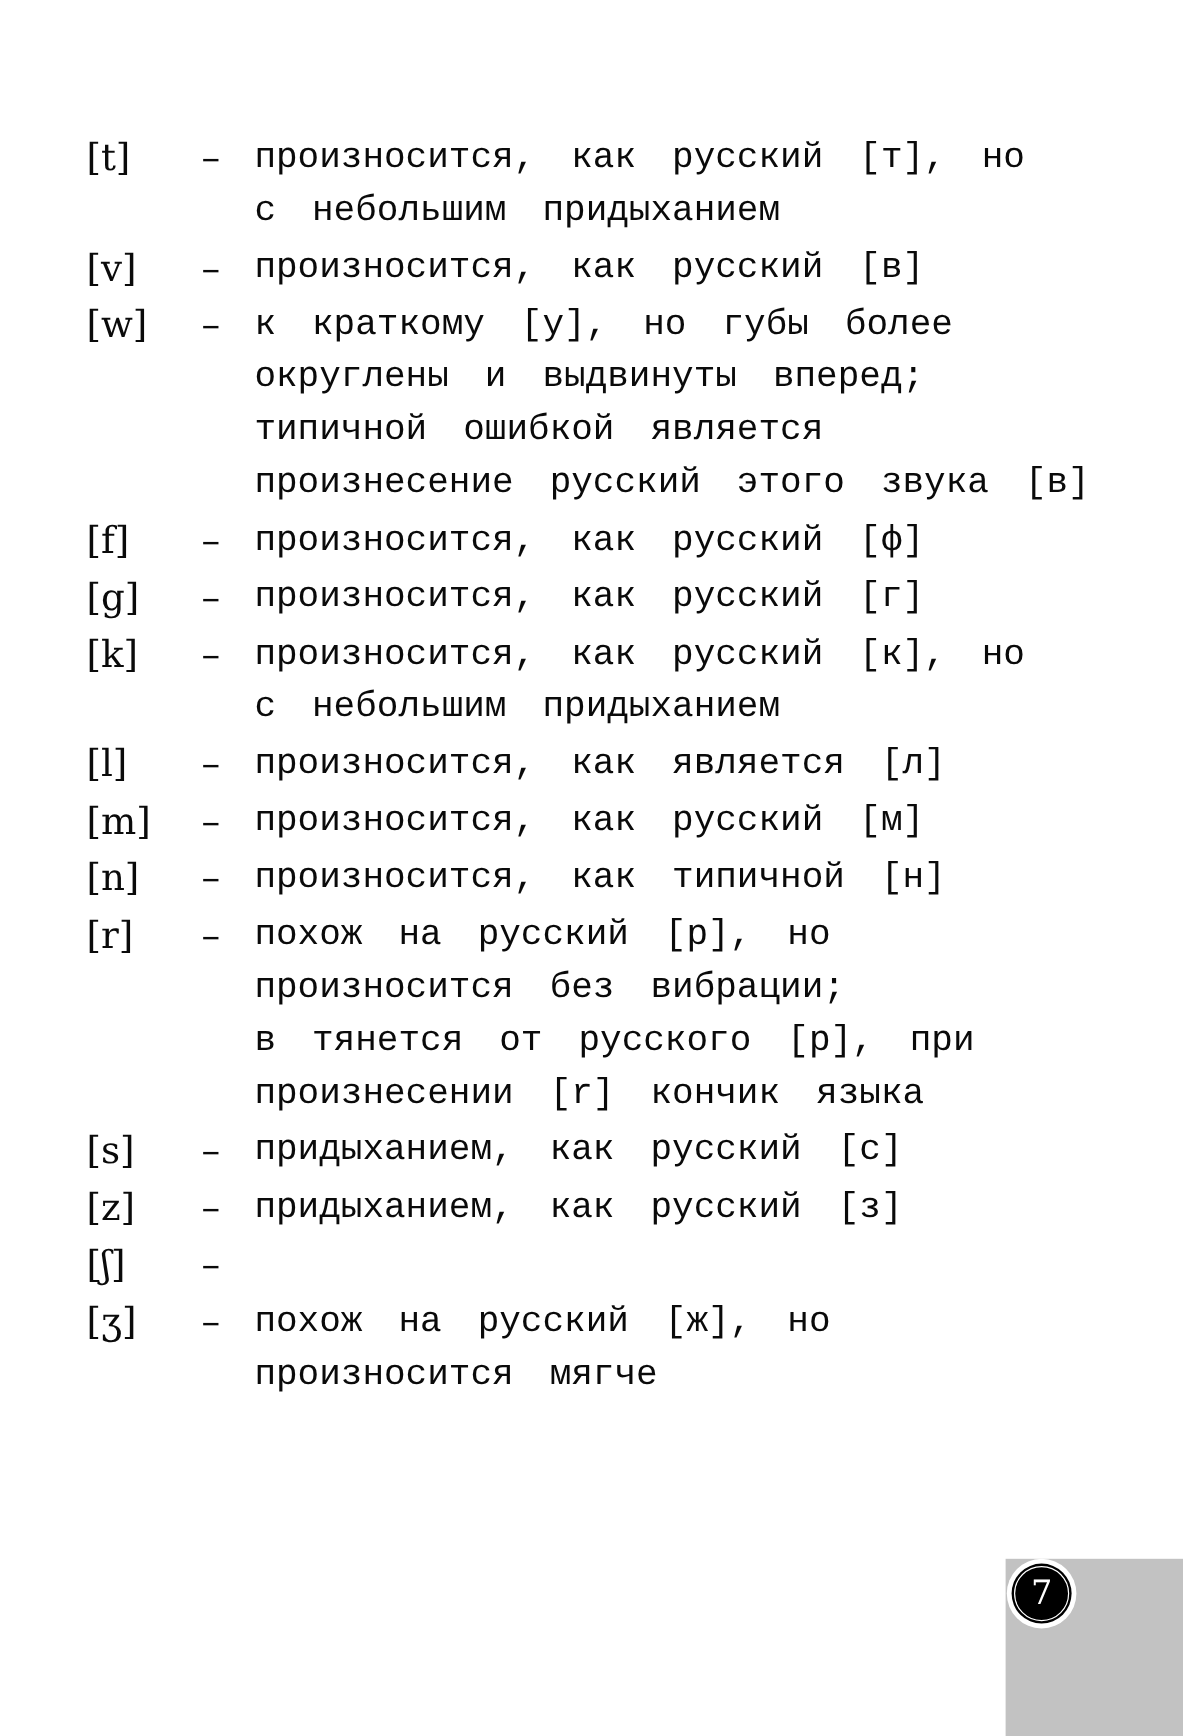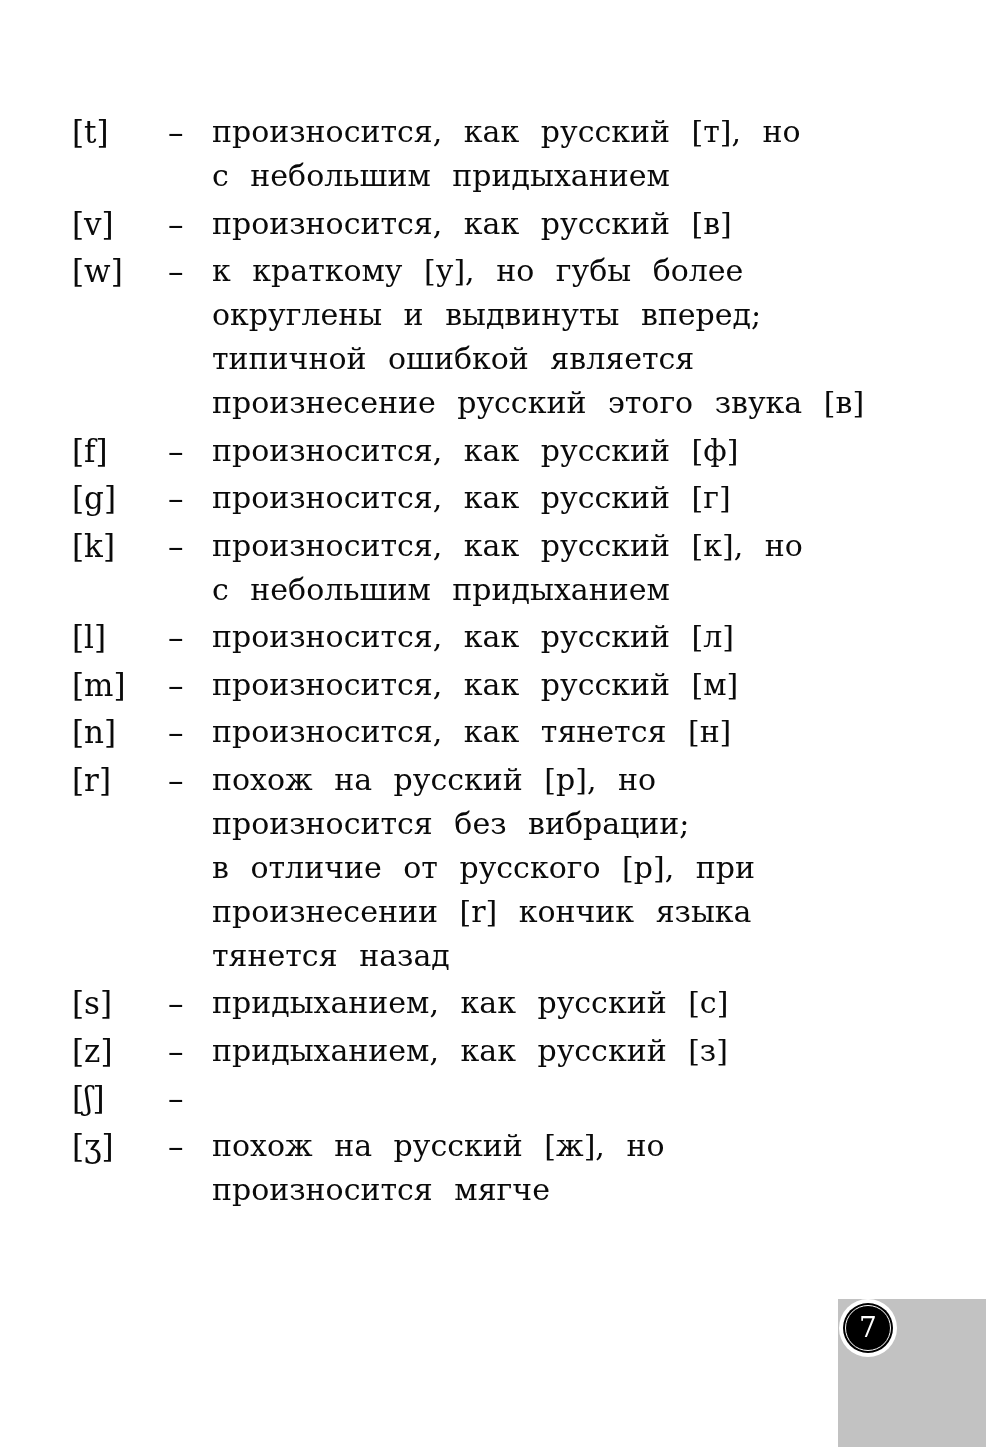--- a/index.html
+++ b/index.html
@@ -36,20 +36,21 @@
   }
   .dash {
     width: 44px;
     flex: 0 0 44px;
     font-size: 31px;
     line-height: 44px;
   }
   .lines {
     flex: 1 1 auto;
     min-width: 0;
+    font-family: Liberation Mono, monospace;
   }
   .line {
     font-size: 30px;
     line-height: 44px;
     word-spacing: 12px;
     white-space: nowrap;
   }
   .corner {
     position: absolute;
     right: 0;
@@ -150,49 +151,48 @@
     <div class="lines">
           <div class="line">произносится, как русский [к], но</div>
           <div class="line">с небольшим придыханием</div>
         </div>
   </div>
 
   <div class="entry">
     <span class="sym">[l]</span>
     <span class="dash">–</span>
     <div class="lines">
-          <div class="line">произносится, как русский [л]</div>
+          <div class="line">произносится, как является [л]</div>
         </div>
   </div>
 
   <div class="entry">
     <span class="sym">[m]</span>
     <span class="dash">–</span>
     <div class="lines">
           <div class="line">произносится, как русский [м]</div>
         </div>
   </div>
 
   <div class="entry">
     <span class="sym">[n]</span>
     <span class="dash">–</span>
     <div class="lines">
-          <div class="line">произносится, как тянется [н]</div>
+          <div class="line">произносится, как типичной [н]</div>
         </div>
   </div>
 
   <div class="entry">
     <span class="sym">[r]</span>
     <span class="dash">–</span>
     <div class="lines">
           <div class="line">похож на русский [р], но</div>
           <div class="line">произносится без вибрации;</div>
-          <div class="line">в отличие от русского [р], при</div>
+          <div class="line">в тянется от русского [р], при</div>
           <div class="line">произнесении [r] кончик языка</div>
-          <div class="line">тянется назад</div>
         </div>
   </div>
 
   <div class="entry">
     <span class="sym">[s]</span>
     <span class="dash">–</span>
     <div class="lines">
           <div class="line">придыханием, как русский [с]</div>
         </div>
   </div>

